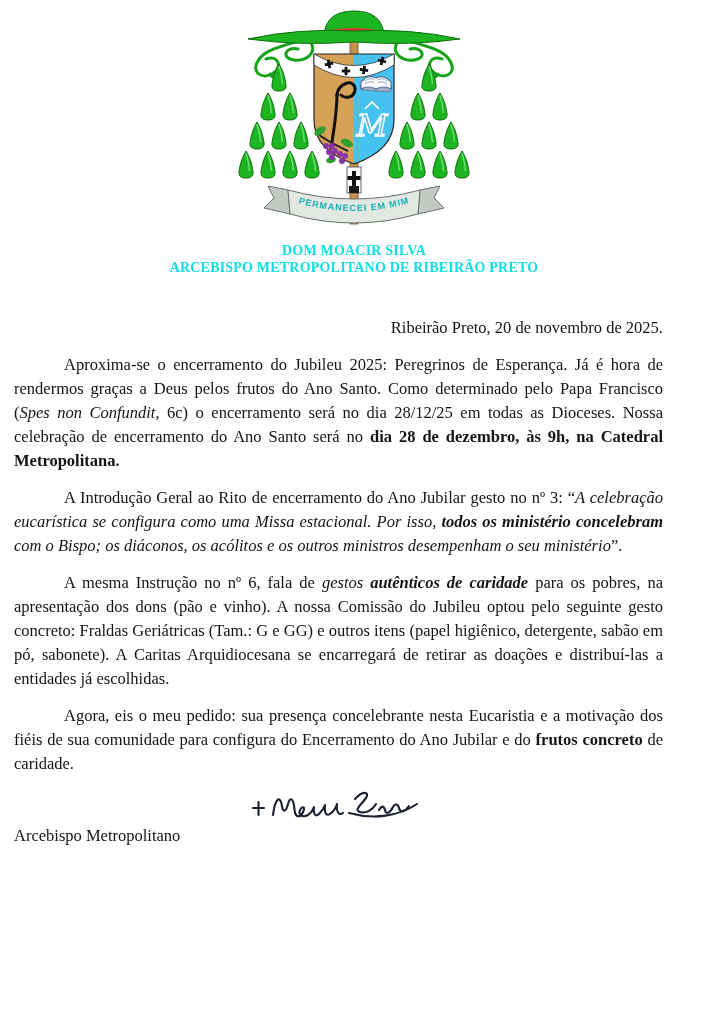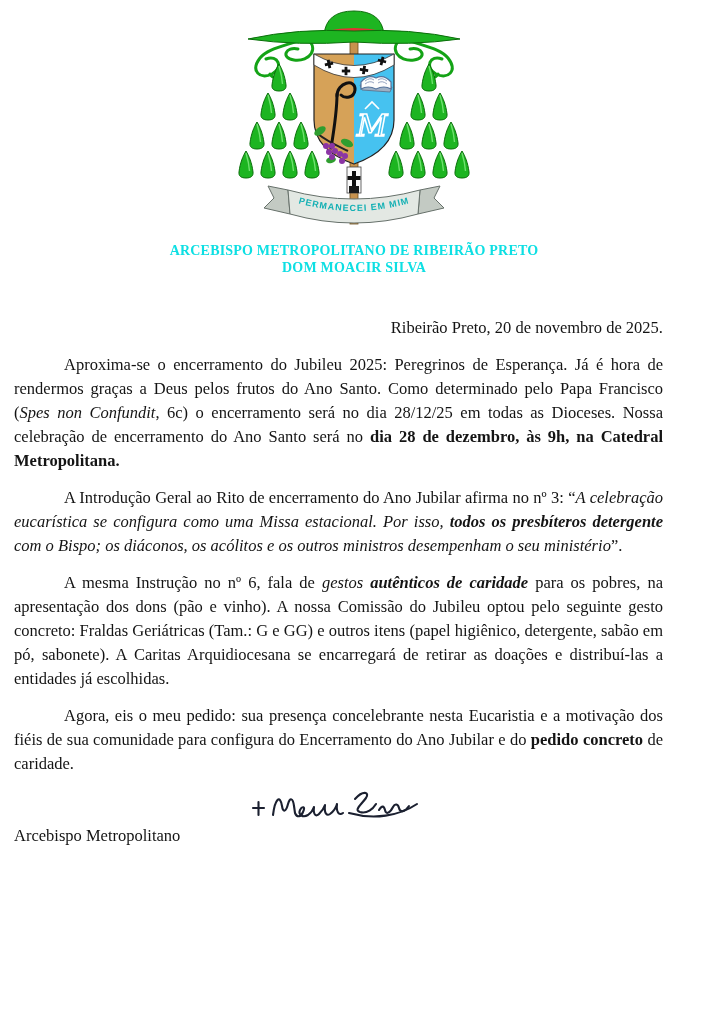--- a/index.html
+++ b/index.html
@@ -175,32 +175,32 @@
         <path class="f-banner-sh" d="M54 186 L34 182 L40 194 L30 204 L56 210 Z"></path>
         <path class="f-banner-sh" d="M186 186 L206 182 L200 194 L210 204 L184 210 Z"></path>
         <path class="f-banner" d="M54 186 Q120 204 186 186 L184 210 Q120 228 56 210 Z"></path>
         <path id="mottoPath" d="M60 198 Q120 216 180 198" fill="none"></path>
         <text class="motto-text"><textPath href="#mottoPath" startOffset="50%" text-anchor="middle">PERMANECEI EM MIM</textPath></text>
       </g>
     </svg>
   </div>
 
   <div class="lh-wrap">
+    <div class="lh">DOM MOACIR SILVA</div>
     <div class="lh">ARCEBISPO METROPOLITANO DE RIBEIRÃO PRETO</div>
-    <div class="lh">DOM MOACIR SILVA</div>
   </div>
 
   <div class="dateline">Ribeirão Preto, 20 de novembro de 2025.</div>
 
 
   <div class="letter-body">
       <p><span>Aproxima-se o encerramento do Jubileu 2025: Peregrinos de Esperança. Já é hora de rendermos graças a Deus pelos frutos do Ano Santo. Como determinado pelo Papa Francisco (</span><span class="i">Spes non Confundit</span><span>, 6c) o encerramento será no dia 28/12/25 em todas as Dioceses. Nossa celebração de encerramento do Ano Santo será no </span><span class="b">dia 28 de dezembro, às 9h, na Catedral Metropolitana.</span></p>
-      <p><span>A Introdução Geral ao Rito de encerramento do Ano Jubilar afirma no nº 3: “</span><span class="i">A celebração eucarística se configura como uma Missa estacional. Por isso, </span><span class="b i">todos os presbíteros detergente</span><span class="i"> com o Bispo; os diáconos, os acólitos e os outros ministros desempenham o seu ministério</span><span>”.</span></p>
+      <p><span>A Introdução Geral ao Rito de encerramento do Ano Jubilar gesto no nº 3: “</span><span class="i">A celebração eucarística se configura como uma Missa estacional. Por isso, </span><span class="b i">todos os ministério concelebram</span><span class="i"> com o Bispo; os diáconos, os acólitos e os outros ministros desempenham o seu ministério</span><span>”.</span></p>
       <p><span>A mesma Instrução no nº 6, fala de </span><span class="i">gestos </span><span class="b i">autênticos de caridade</span><span> para os pobres, na apresentação dos dons (pão e vinho). A nossa Comissão do Jubileu optou pelo seguinte gesto concreto: Fraldas Geriátricas (Tam.: G e GG) e outros itens (papel higiênico, detergente, sabão em pó, sabonete). A Caritas Arquidiocesana se encarregará de retirar as doações e distribuí-las a entidades já escolhidas.</span></p>
-      <p><span>Agora, eis o meu pedido: sua presença concelebrante nesta Eucaristia e a motivação dos fiéis de sua comunidade para configura do Encerramento do Ano Jubilar e do </span><span class="b">pedido concreto</span><span> de caridade.</span></p>
+      <p><span>Agora, eis o meu pedido: sua presença concelebrante nesta Eucaristia e a motivação dos fiéis de sua comunidade para configura do Encerramento do Ano Jubilar e do </span><span class="b">frutos concreto</span><span> de caridade.</span></p>
     </div>
 
   <div class="sig">
     <svg class="sig-script" width="200" height="40" viewBox="0 0 200 40" xmlns="http://www.w3.org/2000/svg" role="img" aria-label="+ Moacir Silva">
       <path class="sig-stroke" d="M14 24 h11 M19.5 18 v13"></path>
       <path class="sig-stroke" d="M34 31 C36 15 41 10 43 22 C44 29 47 28 49 20 C51 13 54 14 55 22 L56 29 C58 34 62 33 64 28 C67 22 63 22 61 26 C59 31 64 34 69 31 C72 29 74 26 75 23 C74 31 77 33 80 30 C83 27 85 24 86 21 C85 30 88 32 91 30 C95 27 97 24 98 20 C97 28 100 32 104 29"></path>
       <path class="sig-stroke" d="M116 15 C124 6 131 8 127 14 C121 22 115 26 121 28 C128 30 134 25 137 20 M140 26 C143 21 145 22 146 26 C147 31 151 29 154 23 C156 19 159 20 160 24 C161 29 166 28 170 22"></path>
       <path class="sig-stroke" d="M110 29 C135 36 160 32 178 20"></path>
     </svg>
     <div class="sig-title">Arcebispo Metropolitano</div>

